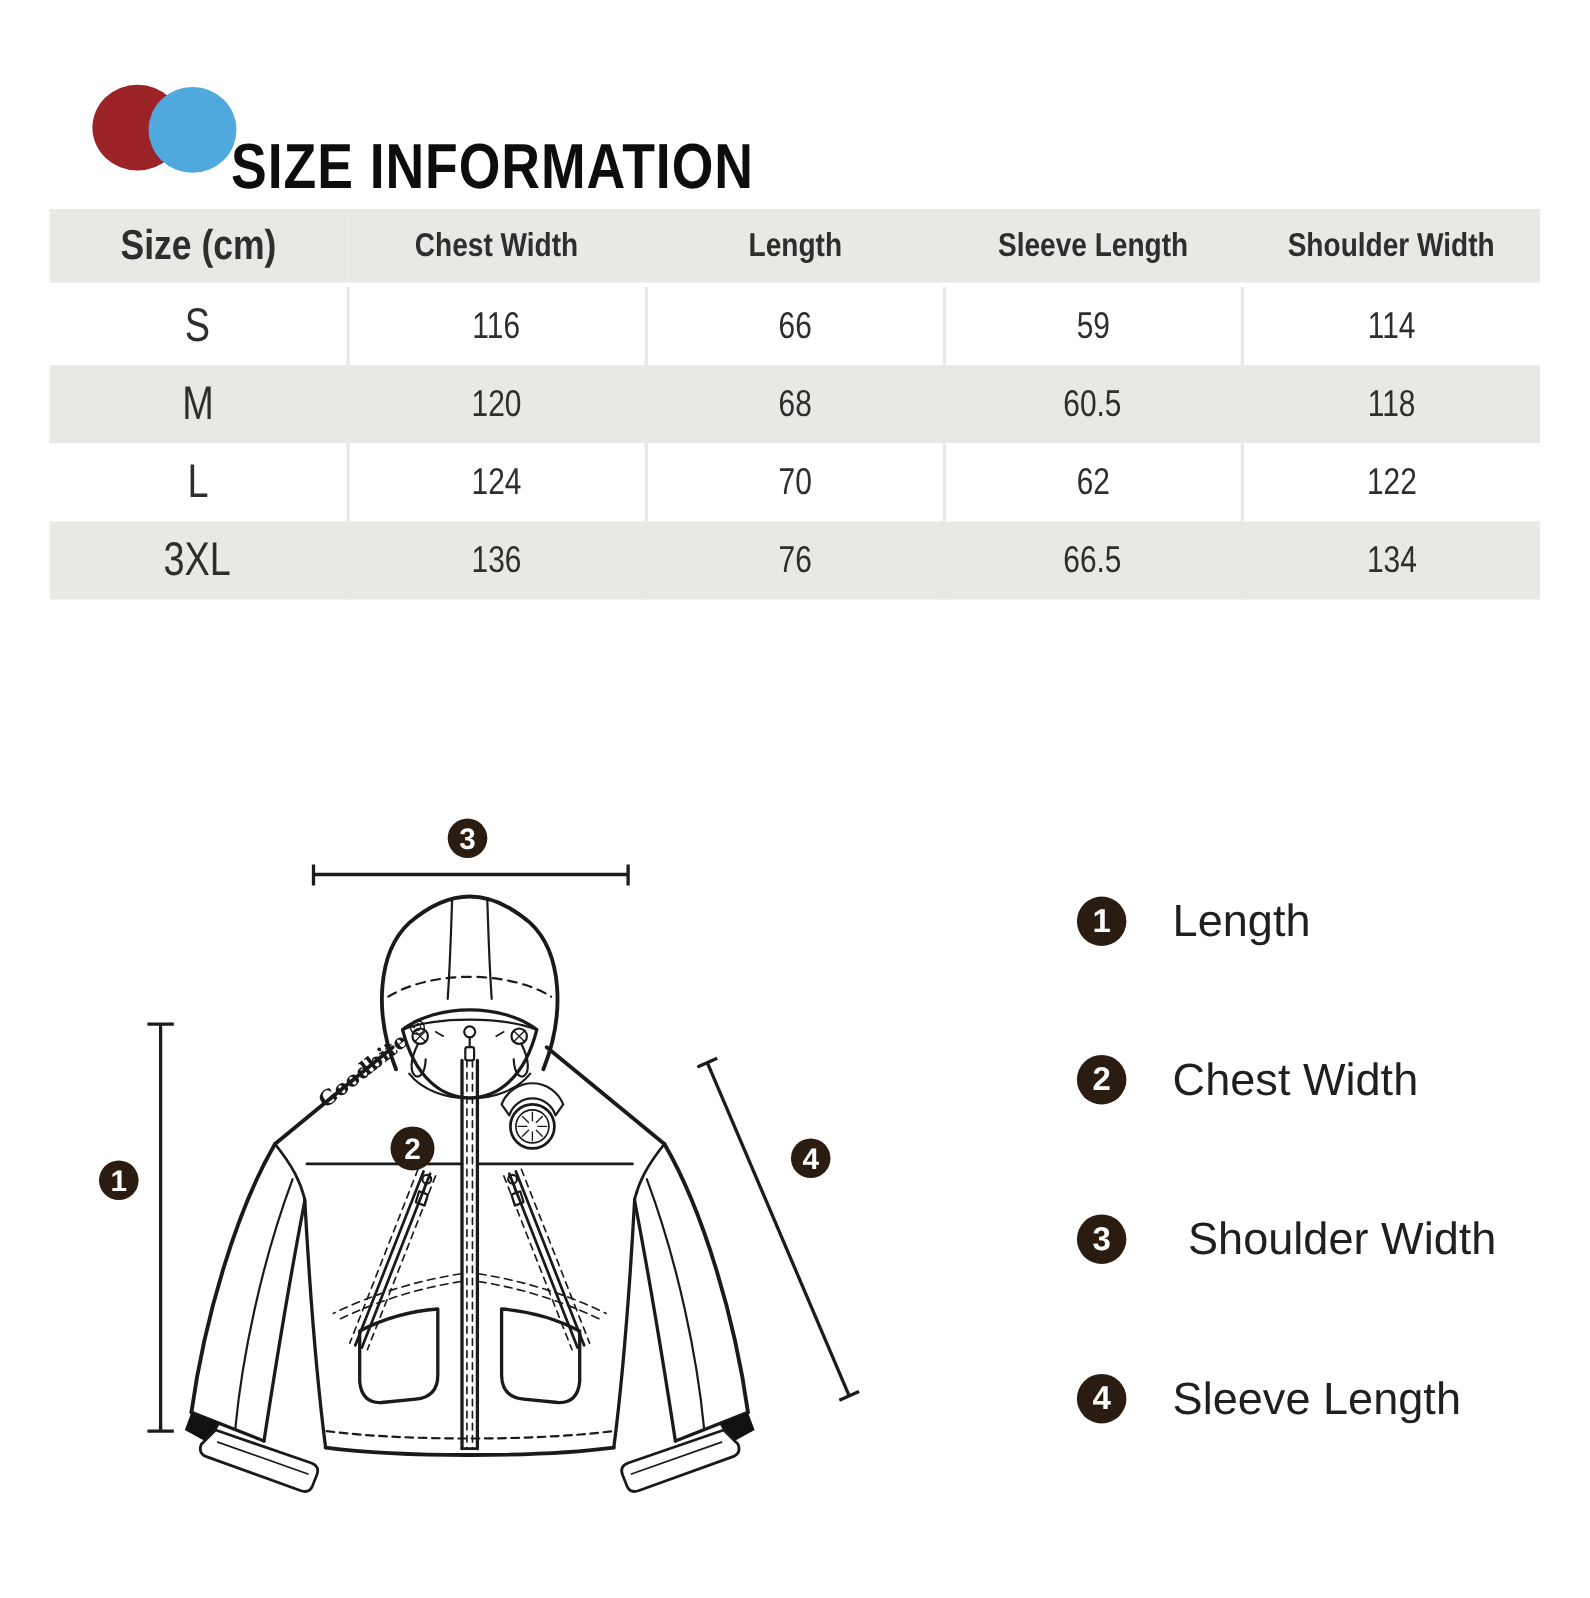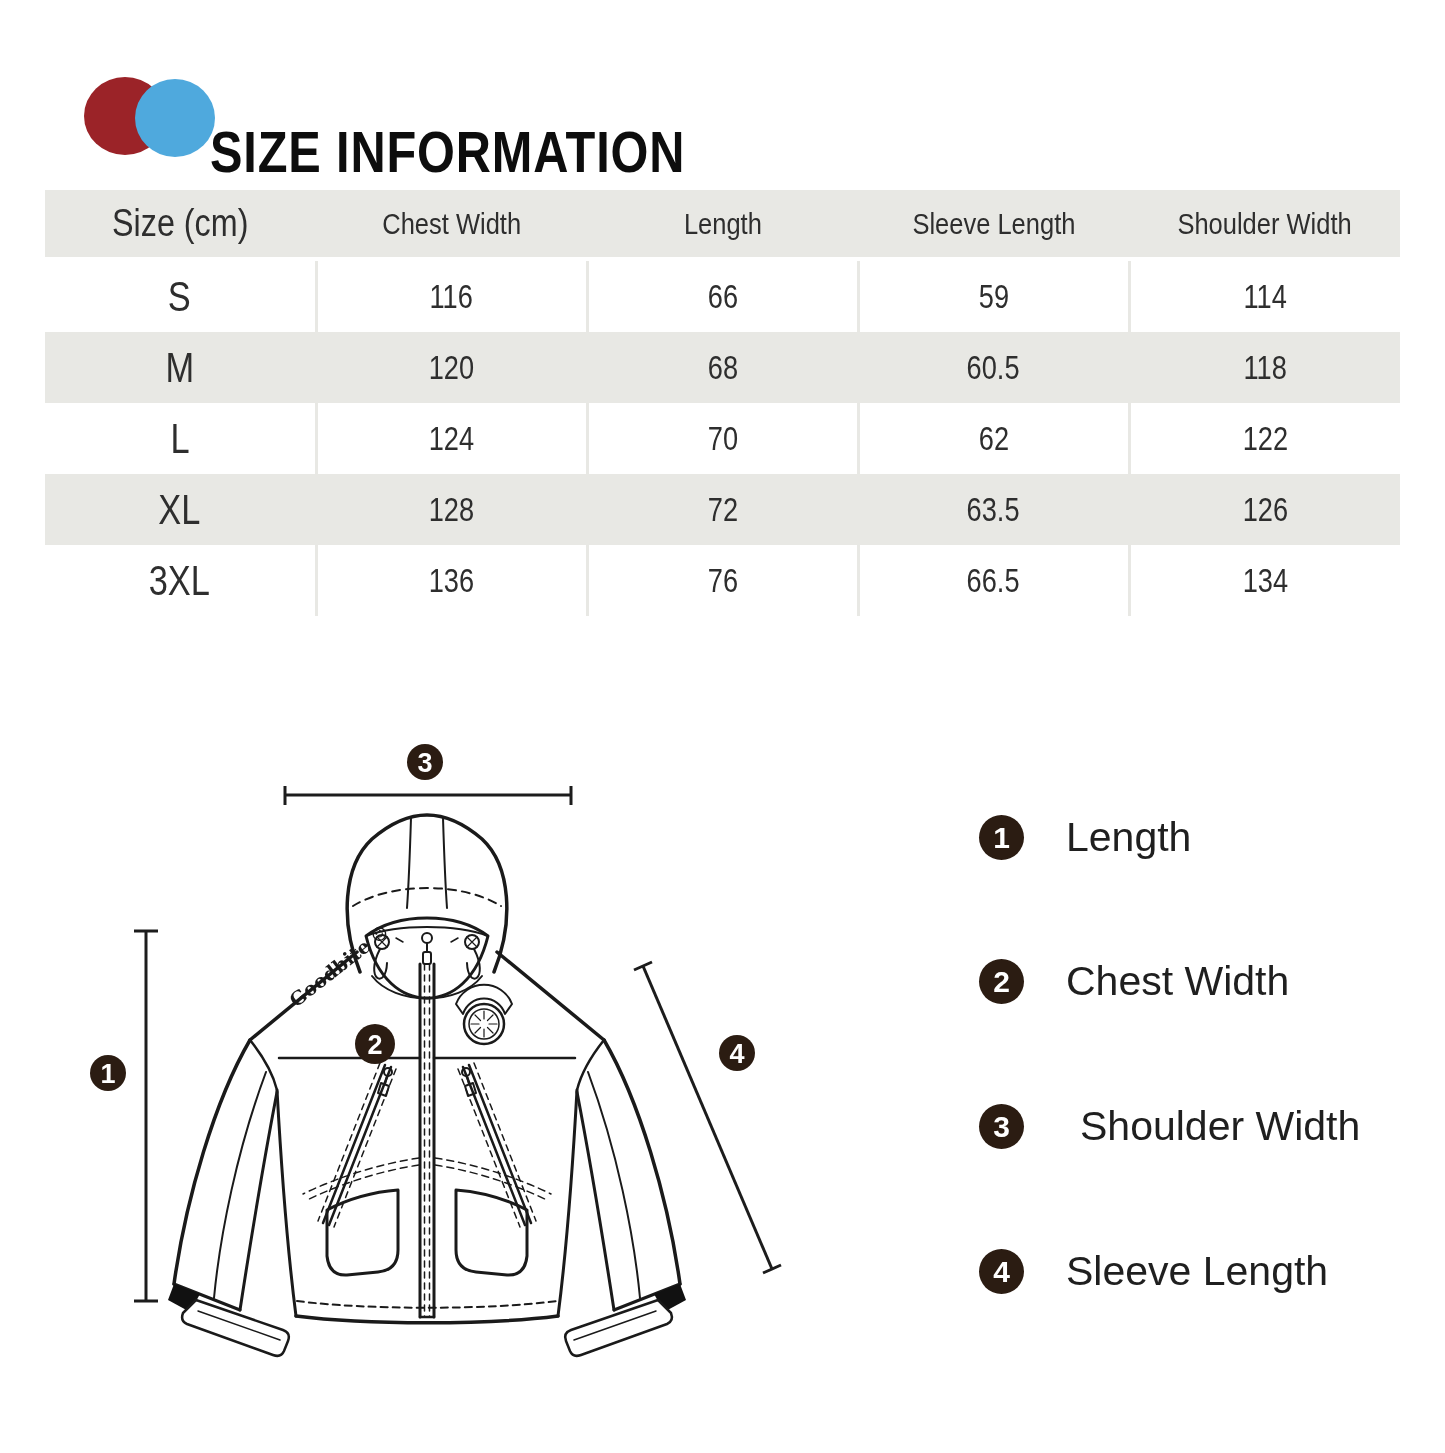--- a/index.html
+++ b/index.html
@@ -15,21 +15,21 @@
     position:absolute;left:210px;top:82px;font-size:58px;line-height:62px;
     font-weight:bold;color:#0d0d0d;transform:scaleX(0.84);transform-origin:left center;
     white-space:nowrap;letter-spacing:1px;
   }
   
   table.size-table{
     position:absolute;left:45px;top:190px;width:1355px;
     border-collapse:collapse;table-layout:fixed;text-align:center;color:#2e2e2e;
   }
   .size-table thead th{
-    background:#e8e8e4;height:67px;font-weight:normal;border-bottom:4px solid #ffffff;padding:0;
+    background:#e8e8e4;height:67px;font-weight:bold;border-bottom:4px solid #ffffff;padding:0;
   }
   .size-table tbody td{height:71px;padding:0;background:#ffffff;}
   .size-table tbody tr:nth-child(even) td{background:#e8e8e4;}
   .size-table tbody td:not(:last-child){border-right:3px solid #e8e8e4;}
   .cnd{display:inline-block;transform:scaleX(0.8);transform-origin:center;white-space:nowrap;}
   .hdr{font-size:30px;transform:scaleX(0.85);}
   .hdr-size{font-size:38px;transform:scaleX(0.85);}
   .sz{font-size:43px;}
   .num{font-size:34px;}
   
@@ -89,27 +89,20 @@
         <td><span class="cnd num">118</span></td>
       </tr>
       <tr>
         <td><span class="cnd sz">L</span></td>
         <td><span class="cnd num">124</span></td>
         <td><span class="cnd num">70</span></td>
         <td><span class="cnd num">62</span></td>
         <td><span class="cnd num">122</span></td>
       </tr>
       <tr>
-        <td><span class="cnd sz">XL</span></td>
-        <td><span class="cnd num">128</span></td>
-        <td><span class="cnd num">72</span></td>
-        <td><span class="cnd num">63.5</span></td>
-        <td><span class="cnd num">126</span></td>
-      </tr>
-      <tr>
         <td><span class="cnd sz">3XL</span></td>
         <td><span class="cnd num">136</span></td>
         <td><span class="cnd num">76</span></td>
         <td><span class="cnd num">66.5</span></td>
         <td><span class="cnd num">134</span></td>
       </tr>
     </tbody>
   </table>
 
   <svg class="diagram" viewBox="0 735 900 718">

